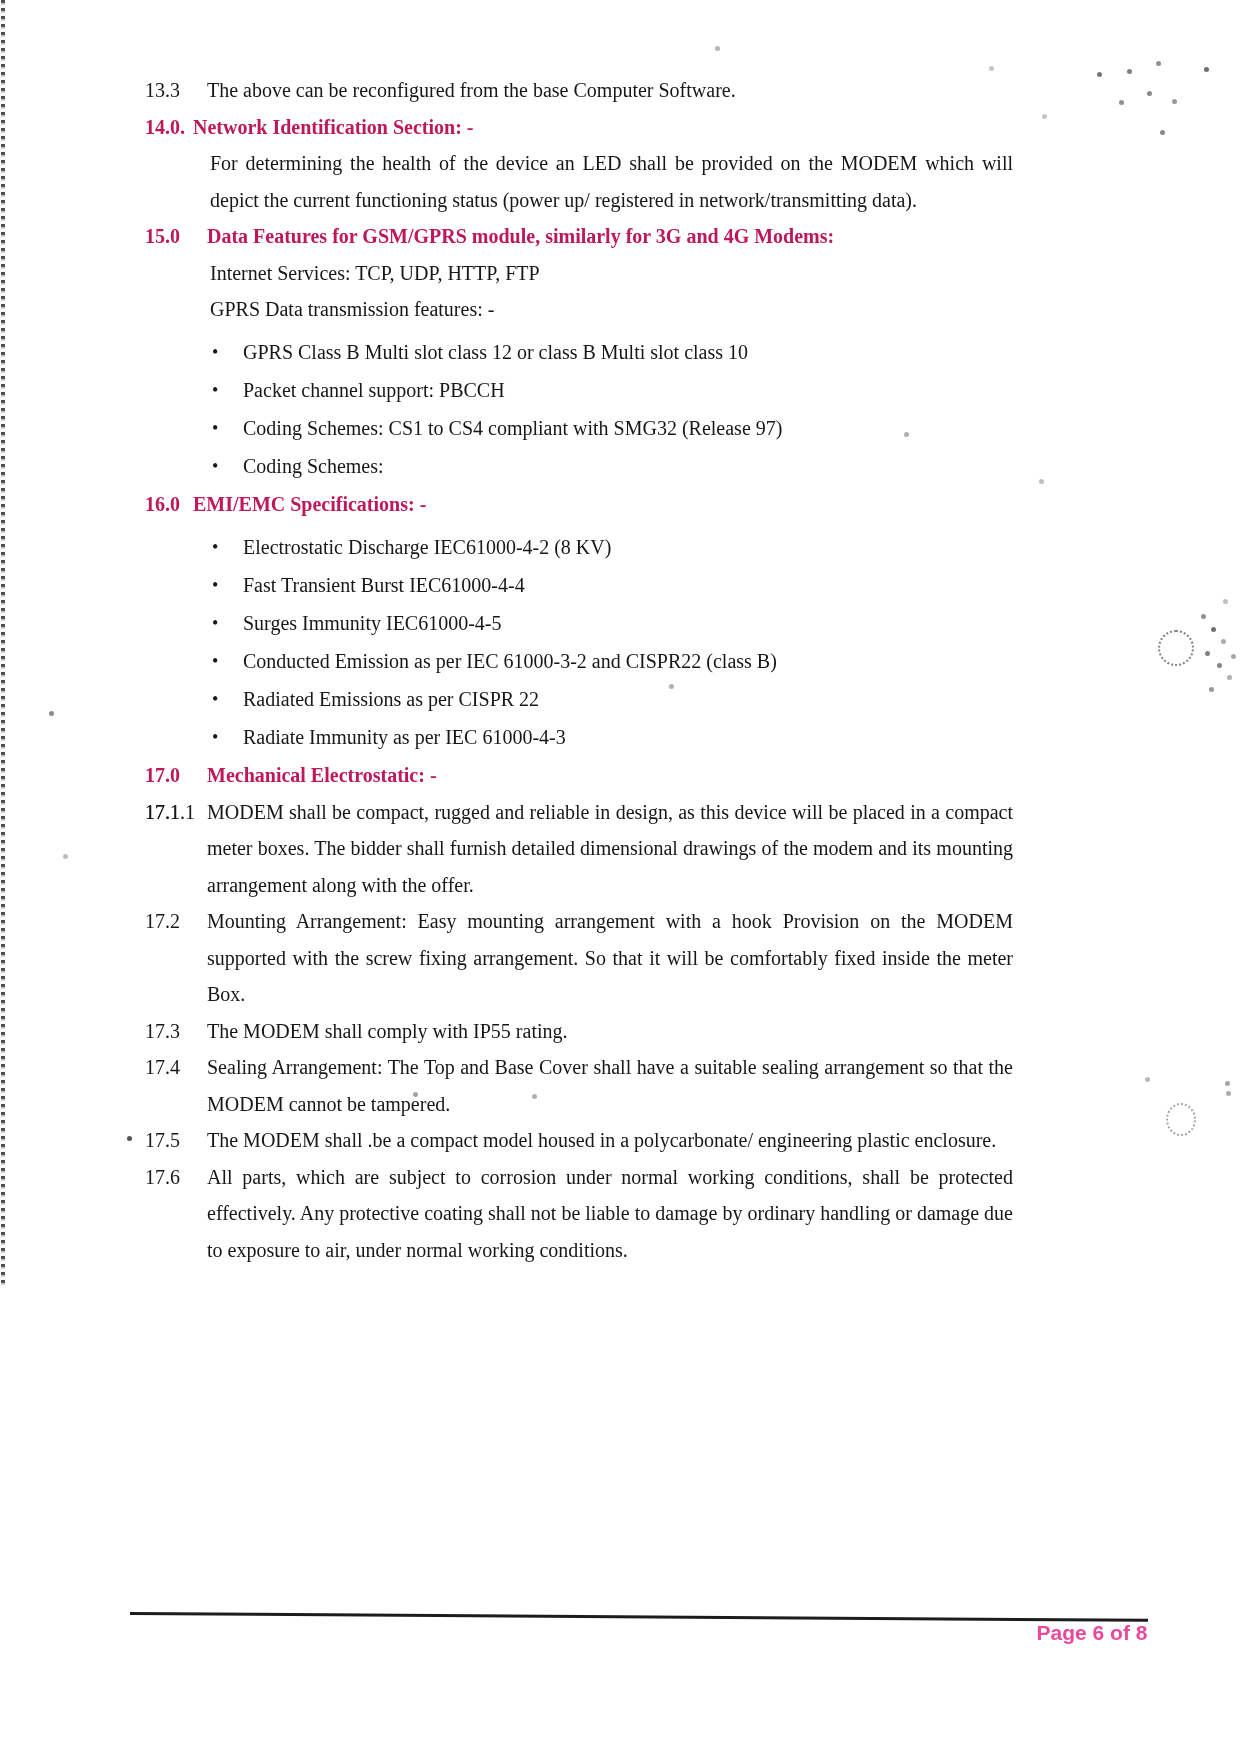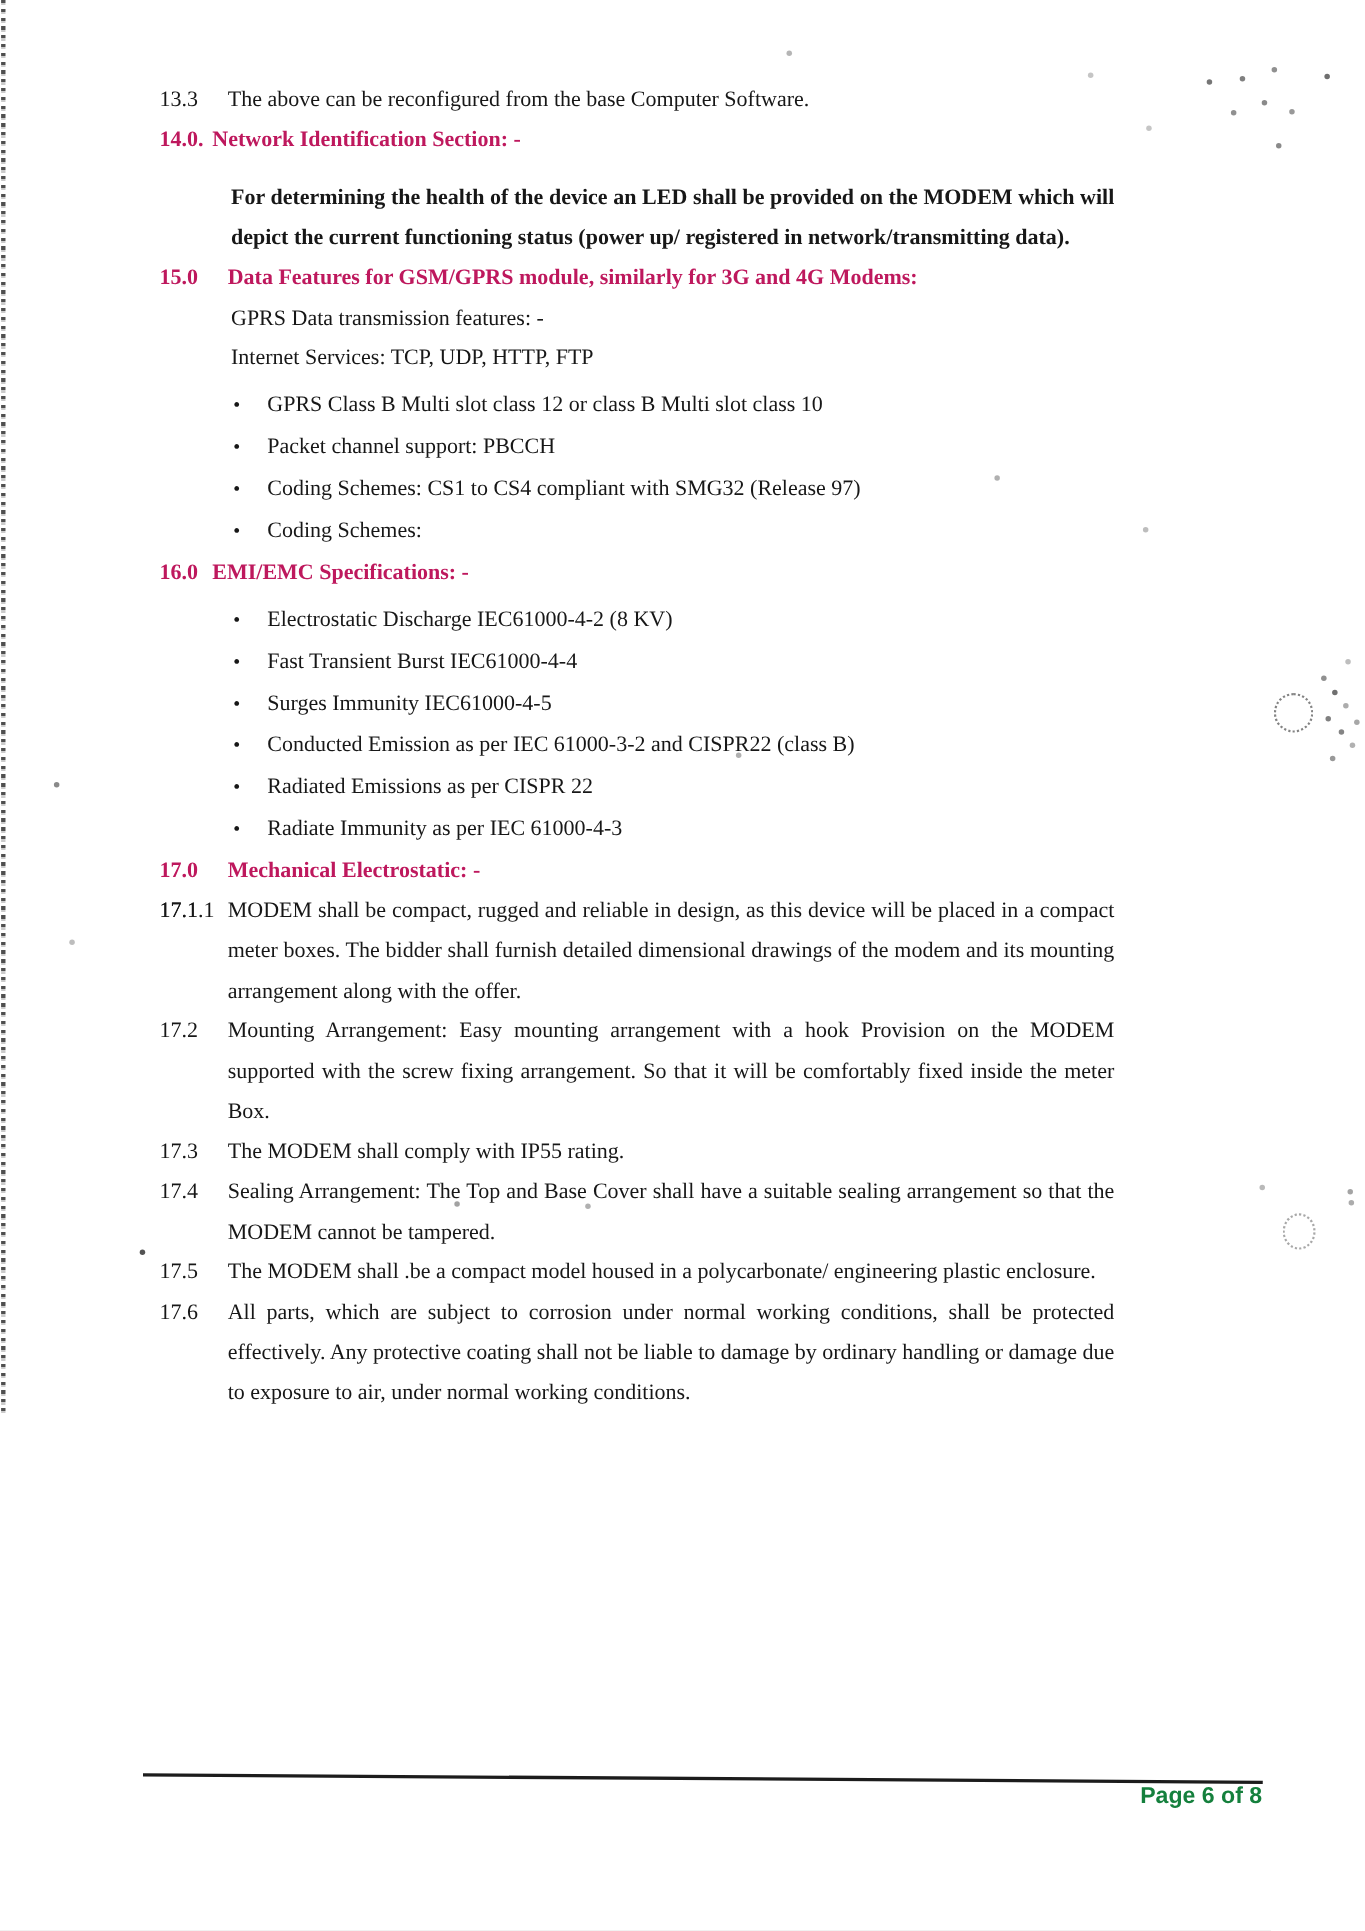--- a/index.html
+++ b/index.html
@@ -36,21 +36,21 @@
     position: absolute;
     left: 0; top: 0;
     white-space: nowrap;
   }
   .item { position: relative; padding-left: 62px; text-align: justify; }
   .item.tight { padding-left: 48px; }
   .heading { position: relative; font-weight: bold; color: #be185d; text-align: left; }
   .heading.pad48 { padding-left: 48px; }
   .heading.pad62 { padding-left: 62px; }
   .sub { margin-left: 65px; }
-  .para { margin-left: 65px; margin-top: 16px; text-align: justify; font-weight: bold; }
+  .para { margin-left: 65px; text-align: justify; }
   ul.bullets { list-style: none; margin: 6px 0 2px 65px; padding: 0; }
   ul.bullets li { position: relative; padding-left: 33px; margin-bottom: 1.5px; text-align: left; }
   ul.bullets li .bullet {
     position: absolute; left: 2px; top: 0;
     font-size: 18px;
   }
   
   .footer-rule {
     position: absolute;
     left: 130px; top: 1612px;
@@ -60,21 +60,21 @@
     transform-origin: left center;
   }
   .page-label {
     position: absolute;
     left: 1033px; top: 1620px;
     width: 118px;
     font-family: "Liberation Sans", sans-serif;
     font-weight: bold;
     font-size: 21px;
     line-height: 26px;
-    color: #15803d;
+    color: #ec4899;
     text-align: center;
   }
   
   .artifact { position: absolute; pointer-events: none; }
   .dotted-circle {
     border: 2px dotted rgba(90,90,90,0.75);
     border-radius: 50%;
   }
   .speck-col {
     width: 3px; height: 3px; background: transparent; border-radius: 50%;
@@ -131,22 +131,22 @@
       <span>Network Identification Section: -</span>
     </div>
 
     <div class="para">For determining the health of the device an LED shall be provided on the MODEM which will depict the current functioning status (power up/ registered in network/transmitting data).</div>
 
     <div class="heading pad62">
       <span class="num">15.0</span>
       <span>Data Features for GSM/GPRS module, similarly for 3G and 4G Modems:</span>
     </div>
 
+    <div class="sub">Internet Services: TCP, UDP, HTTP, FTP</div>
     <div class="sub">GPRS Data transmission features: -</div>
-    <div class="sub">Internet Services: TCP, UDP, HTTP, FTP</div>
 
     <ul class="bullets">
       <li>
         <span class="bullet">•</span>
         <span>GPRS Class B Multi slot class 12 or class B Multi slot class 10</span>
       </li>
       <li>
         <span class="bullet">•</span>
         <span>Packet channel support: PBCCH</span>
       </li>

